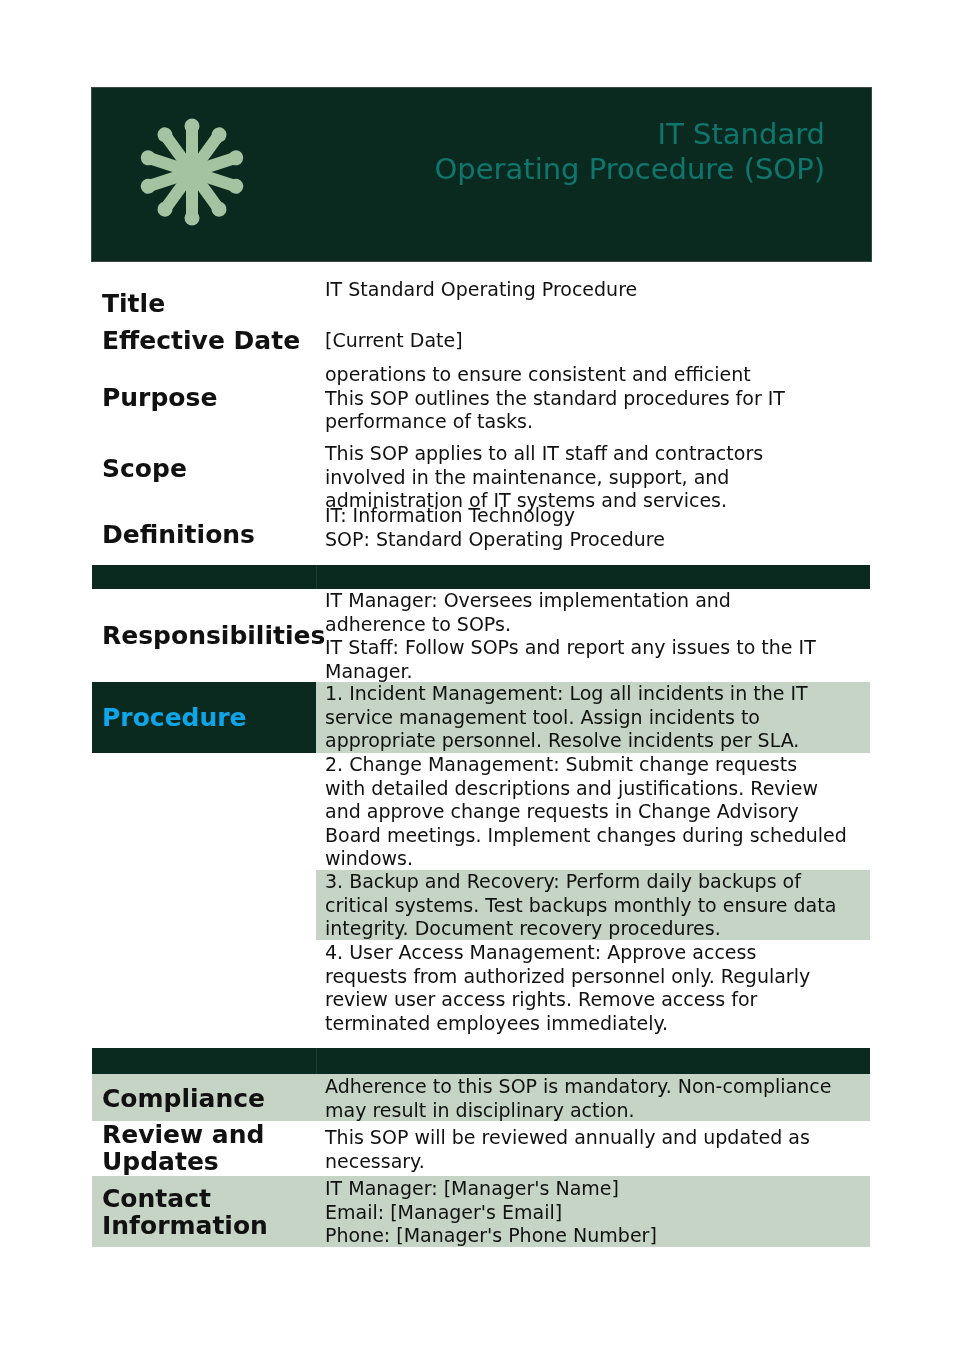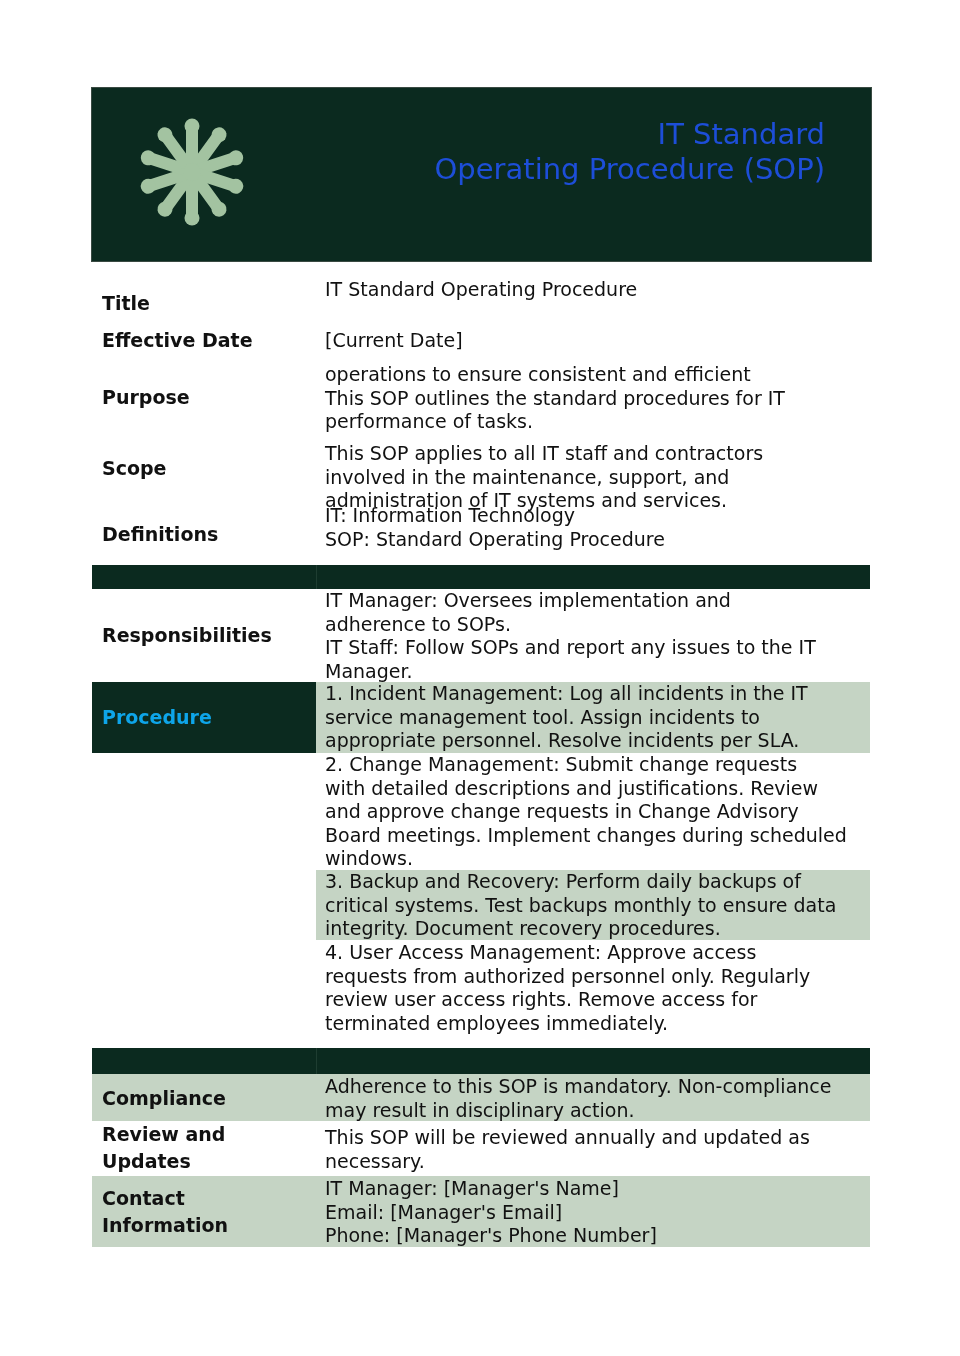--- a/index.html
+++ b/index.html
@@ -2,27 +2,27 @@
 <html><head>
 <meta charset="utf-8">
 <style>
   html, body { margin: 0; padding: 0; background: #ffffff; }
   body { width: 960px; height: 1356px; position: relative; overflow: hidden;
          font-family: "DejaVu Sans", sans-serif; color: #111111; }
   .banner { position: absolute; left: 92px; top: 88px; width: 779px; height: 173px;
             background: #0b2a1f; box-shadow: 0 0 0 1px #3a4a42; }
   .logo { position: absolute; left: 136px; top: 116px; width: 112px; height: 112px; }
   .banner-title { position: absolute; right: 135px; top: 117px; text-align: right;
-                  color: #1d4ed8; font-size: 29px; line-height: 35px; font-weight: normal; }
+                  color: #0f766e; font-size: 29px; line-height: 35px; font-weight: normal; }
   .banner-title div { white-space: nowrap; }
 
   .sheet { position: absolute; left: 92px; width: 778px; }
   .row { position: absolute; left: 0; width: 778px; }
   .lbl { position: absolute; left: 0; width: 224px; box-sizing: border-box; padding-left: 10px;
-         font-weight: bold; font-size: 19px; line-height: 27px; white-space: nowrap; }
+         font-weight: bold; font-size: 25px; line-height: 27px; white-space: nowrap; }
   .val { position: absolute; left: 224px; width: 554px; box-sizing: border-box; padding-left: 9px;
          font-size: 19px; line-height: 23.5px; }
   .val .ln { white-space: nowrap; display: block; }
   .val b { font-weight: normal; }
   .green { background: #c5d4c4; }
   .dark { background: #0b2a1f; color: #0ea5e9; }
   .bar { position: absolute; left: 92px; width: 778px; height: 24px; background: #0b2a1f; }
   .bar .sep { position: absolute; left: 224px; top: 0; width: 1px; height: 100%; background: #1e3d31; }
 </style>
 </head>

